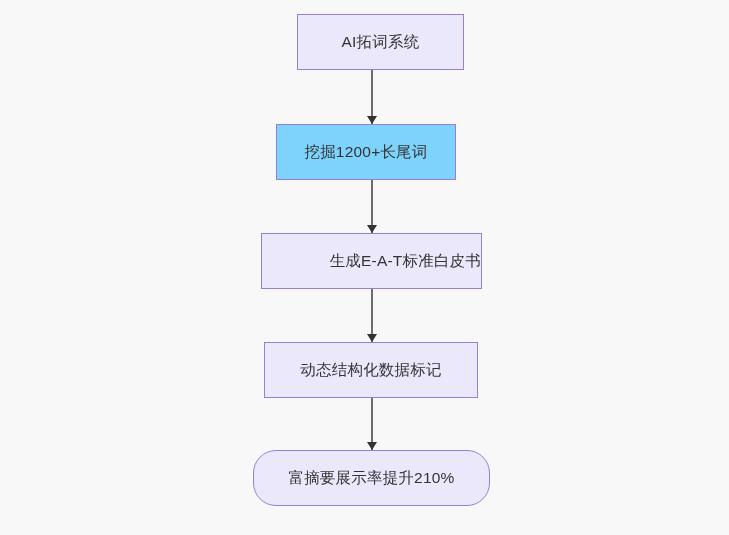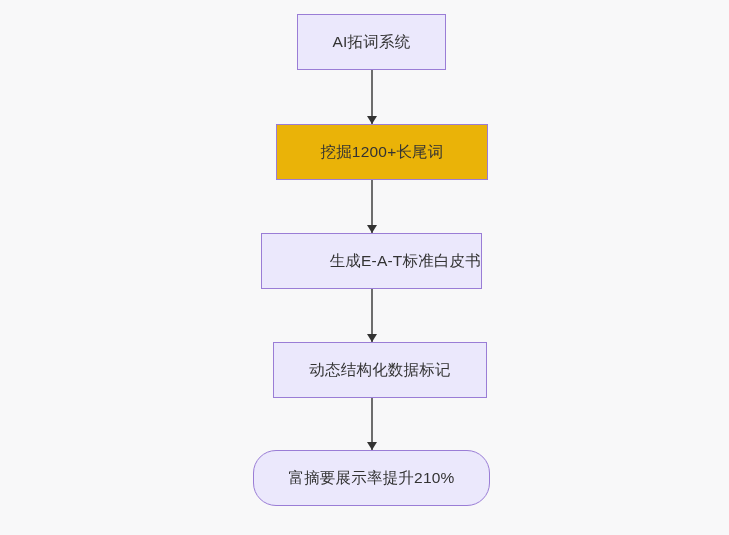--- a/index.html
+++ b/index.html
@@ -76,29 +76,29 @@
   </div>
   <div class="edge" id="edge-2" style="left: 371px; top: 289px; width: 2px; height: 53px;">
     <div class="edge-line" style="height: 53px; background: rgb(109, 109, 109);"></div>
     <div class="edge-arrow" style="top: 45px; border-top-color: rgb(51, 51, 51);"></div>
   </div>
   <div class="edge" id="edge-3" style="left: 371px; top: 398px; width: 2px; height: 52px;">
     <div class="edge-line" style="height: 52px; background: rgb(109, 109, 109);"></div>
     <div class="edge-arrow" style="top: 44px; border-top-color: rgb(51, 51, 51);"></div>
   </div>
 
-  <div class="node" id="node-box-0" style="left: 297px; top: 14px; width: 149px; height: 56px; background: rgb(235, 232, 252); border-color: rgb(154, 125, 214); color: rgb(51, 51, 51);">
+  <div class="node" id="node-box-0" style="left: 297px; top: 14px; width: 167px; height: 56px; background: rgb(235, 232, 252); border-color: rgb(154, 125, 214); color: rgb(51, 51, 51);">
     <span class="node-label">AI拓词系统</span>
   </div>
-  <div class="node" id="node-box-1" style="left: 276px; top: 124px; width: 212px; height: 56px; background: #eab308; border-color: rgb(154, 125, 214); color: rgb(51, 51, 51);">
+  <div class="node" id="node-box-1" style="left: 276px; top: 124px; width: 180px; height: 56px; background: #7dd3fc; border-color: rgb(154, 125, 214); color: rgb(51, 51, 51);">
     <span class="node-label">挖掘1200+长尾词</span>
   </div>
   <div class="node" id="node-box-2" style="left: 261px; top: 233px; width: 221px; height: 56px; background: rgb(235, 232, 252); border-color: rgb(154, 125, 214); color: rgb(51, 51, 51); justify-content: flex-end;">
     <span class="node-label">生成E-A-T标准白皮书</span>
   </div>
-  <div class="node" id="node-box-3" style="left: 273px; top: 342px; width: 214px; height: 56px; background: rgb(235, 232, 252); border-color: rgb(154, 125, 214); color: rgb(51, 51, 51);">
+  <div class="node" id="node-box-3" style="left: 264px; top: 342px; width: 214px; height: 56px; background: rgb(235, 232, 252); border-color: rgb(154, 125, 214); color: rgb(51, 51, 51);">
     <span class="node-label">动态结构化数据标记</span>
   </div>
   <div class="node" id="node-box-4" style="left: 253px; top: 450px; width: 237px; height: 56px; background: rgb(235, 232, 252); border-color: rgb(154, 125, 214); color: rgb(51, 51, 51); border-radius: 23px;">
     <span class="node-label">富摘要展示率提升210%</span>
   </div>
 
 </div>
 
 </body></html>

